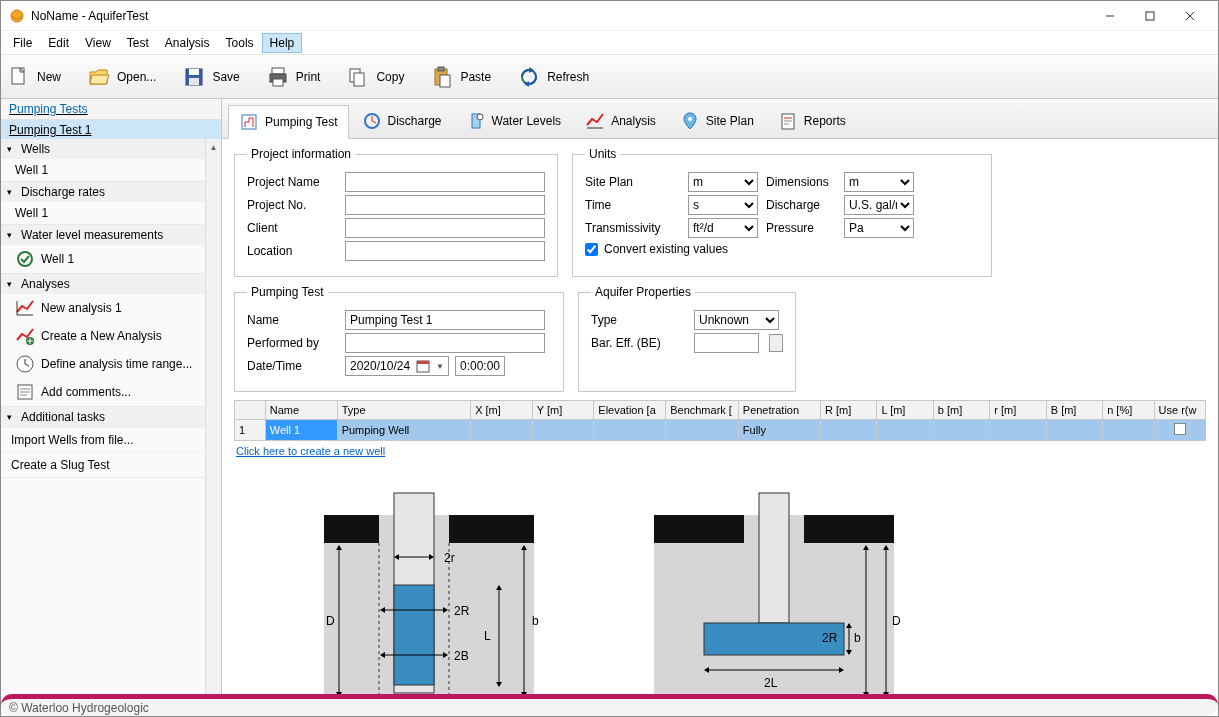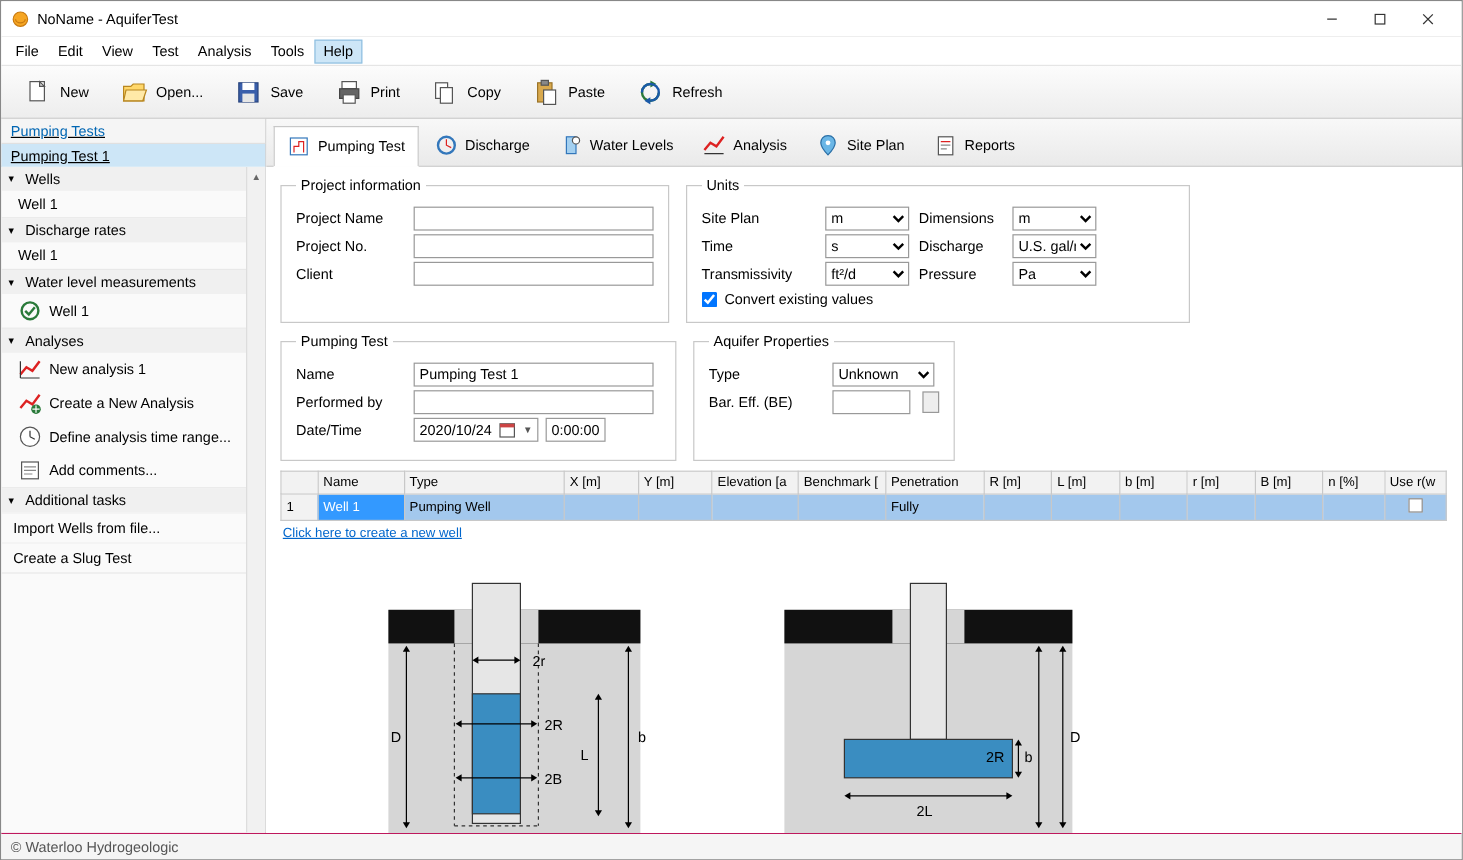--- a/index.html
+++ b/index.html
@@ -10,21 +10,21 @@
 .titlebar .app-icon { width: 16px; height: 16px; margin-right: 6px; }
 .titlebar .title { flex: 1; font-size: 12px; }
 .titlebar .win-btn { width: 40px; height: 28px; display: flex; align-items: center; justify-content: center; cursor: pointer; }
 
 
 .menubar { height: 24px; display: flex; align-items: center; padding: 0 4px; background: #fff; border-bottom: 1px solid #e5e5e5; }
 .menubar .menu-item { padding: 3px 8px; cursor: pointer; }
 .menubar .menu-item.active { background: #cde6f7; border: 1px solid #92c0e0; padding: 2px 7px; }
 
 
-.toolbar { height: 44px; display: flex; align-items: center; padding: 0 13px; background: linear-gradient(#fcfcfc,#ededed); border-bottom: 1px solid #c8c8c8; gap: 14px; }
+.toolbar { height: 44px; display: flex; align-items: center; padding: 0 0; background: linear-gradient(#fcfcfc,#ededed); border-bottom: 1px solid #c8c8c8; gap: 14px; }
 .tool-btn { display: flex; align-items: center; gap: 6px; padding: 4px 6px; cursor: pointer; }
 .tool-icon { width: 24px; height: 24px; }
 
 
 .main { flex: 1; display: flex; overflow: hidden; }
 .left-panel { width: 221px; display: flex; flex-direction: column; border-right: 1px solid #c8c8c8; }
 .right-panel { flex: 1; display: flex; flex-direction: column; overflow: hidden; }
 
 
 .lp-top { height: 40px; border-bottom: 1px solid #c8c8c8; text-decoration: underline; }
@@ -72,21 +72,21 @@
 .wells-table tr.sel td:first-child { background: #f2f2f2; }
 .wells-table tr.sel td.name-cell { background: #3399ff; color: #fff; }
 .new-well-link { color: #0066cc; text-decoration: underline; cursor: pointer; padding: 4px 2px; display: inline-block; font-size: 11px;}
 .use-chk{width:12px;height:12px;border:1px solid #888;display:inline-block;background:#fff}
 
 
 .diagrams { display: flex; gap: 80px; margin-top: 14px; padding: 10px 50px; }
 .diagram svg { display: block; }
 
 
-.statusbar { height: 22px; border-top: 1px solid #be185d; display: flex; align-items: center; padding: 0 8px; font-size: 11px; color: #555; background: #f5f5f5; }
+.statusbar { height: 22px; border-top: 5px solid #be185d; display: flex; align-items: center; padding: 0 8px; font-size: 11px; color: #555; background: #f5f5f5; border-radius: 11px; }
 </style>
 </head>
 <body>
 
 <div class="titlebar">
   <svg class="app-icon" viewBox="0 0 16 16">
       <circle cx="8" cy="8" r="6" fill="#f6a623" stroke="#c87a10"></circle>
       <path d="M4 8 A4 3 0 0 0 12 8" fill="none" stroke="#c87a10"></path>
     </svg>
   <div class="title">NoName - AquiferTest</div>
@@ -324,20 +324,24 @@
           <div class="frow">
               <span class="flabel">Project Name</span>
               <input class="finput" style="width: 200px;" value="">
             </div>
           <div class="frow">
               <span class="flabel">Project No.</span>
               <input class="finput" style="width: 200px;" value="">
             </div>
           <div class="frow">
               <span class="flabel">Client</span>
+              <input class="finput" style="width: 200px;" value="">
+            </div>
+          <div class="frow">
+              <span class="flabel">Location</span>
               <input class="finput" style="width: 200px;" value="">
             </div>
         </fieldset>
         <fieldset style="width:420px">
           <legend>Units</legend>
           <div class="frow">
             <span class="flabel2">Site Plan</span>
             <select class="fselect" style="width:70px"><option>m</option></select>
             <span style="width:70px">Dimensions</span>
             <select class="fselect" style="width:70px"><option>m</option></select>

